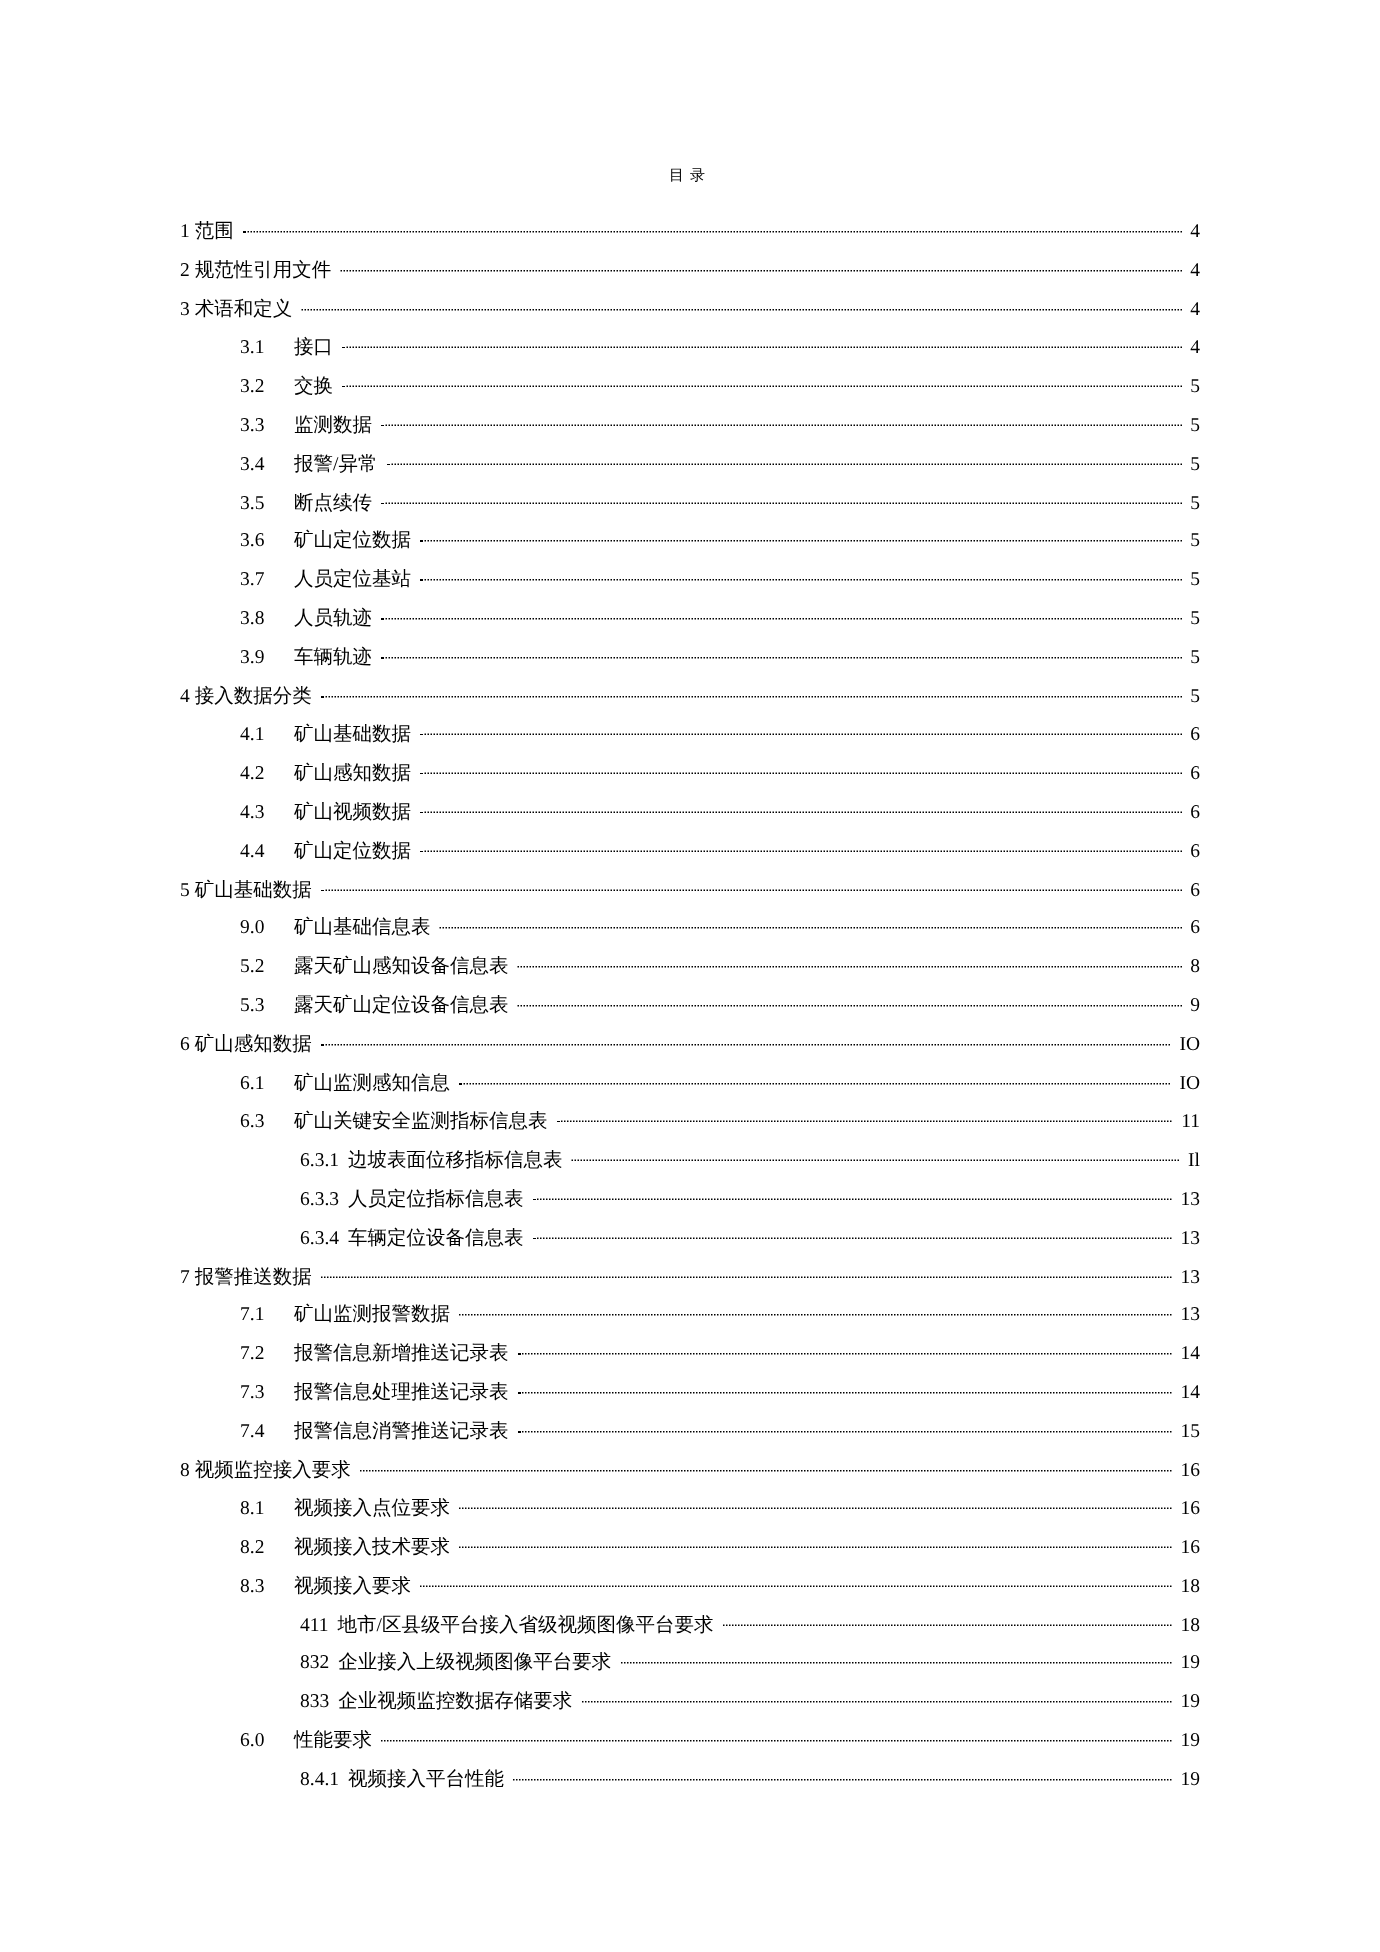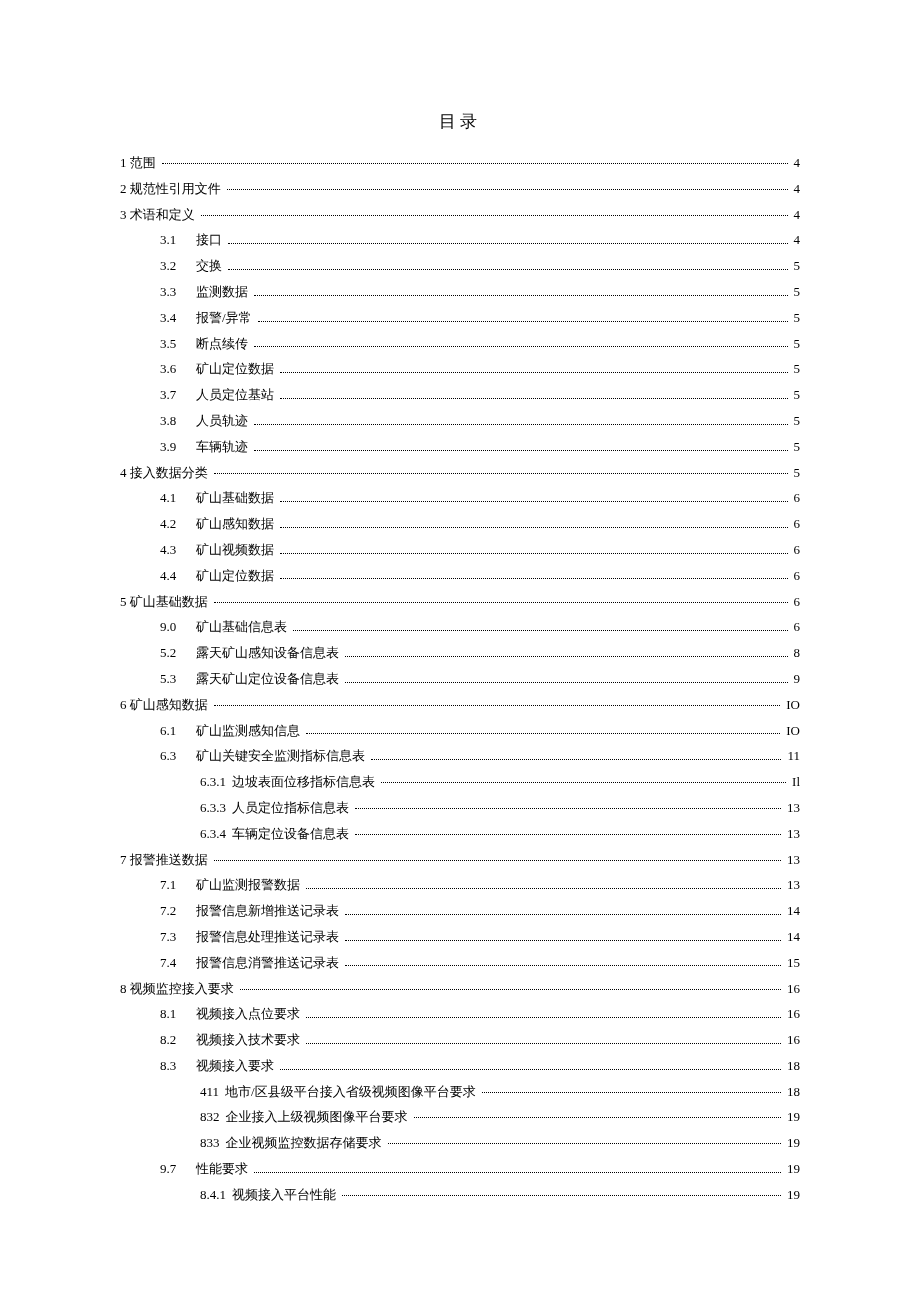--- a/index.html
+++ b/index.html
@@ -12,21 +12,21 @@
   }
   .page {
     width: 920px;
     min-height: 1301px;
     padding: 110px 120px 60px 120px;
     box-sizing: border-box;
     position: relative;
   }
   .title {
     text-align: center;
-    font-size: 17px;
+    font-size: 10px;
     margin-bottom: 20px;
     letter-spacing: 4px;
   }
   .toc-line {
     display: flex;
     align-items: baseline;
     white-space: nowrap;
     margin: 5px 0;
     line-height: 1.6;
   }
@@ -44,21 +44,21 @@
     height: 0.9em;
     margin: 0 2px;
     position: relative;
     top: -3px;
   }
   .toc-page {
     flex: 0 0 auto;
     padding-left: 4px;
   }
   .lvl0 { padding-left: 0; }
-  .lvl1 { padding-left: 40px; align-items: center; }
+  .lvl1 { padding-left: 40px; }
   .lvl2 { padding-left: 80px; font-family: Liberation Serif, serif; }
   .lvl1 .toc-num { min-width: 30px; }
 </style>
 </head>
 <body>
 
 <div class="page">
   <div class="title">目录</div>
   <div id="toc-container">
       <div class="toc-line lvl0">
@@ -281,21 +281,21 @@
         <span class="toc-dots"></span>
         <span class="toc-page">19</span>
       </div>
       <div class="toc-line lvl2">
         <span class="toc-num">833</span>
         <span class="toc-label">企业视频监控数据存储要求</span>
         <span class="toc-dots"></span>
         <span class="toc-page">19</span>
       </div>
       <div class="toc-line lvl1">
-        <span class="toc-num">9.7</span>
+        <span class="toc-num">6.0</span>
         <span class="toc-label">性能要求</span>
         <span class="toc-dots"></span>
         <span class="toc-page">19</span>
       </div>
       <div class="toc-line lvl2">
         <span class="toc-num">8.4.1</span>
         <span class="toc-label">视频接入平台性能</span>
         <span class="toc-dots"></span>
         <span class="toc-page">19</span>
       </div>

